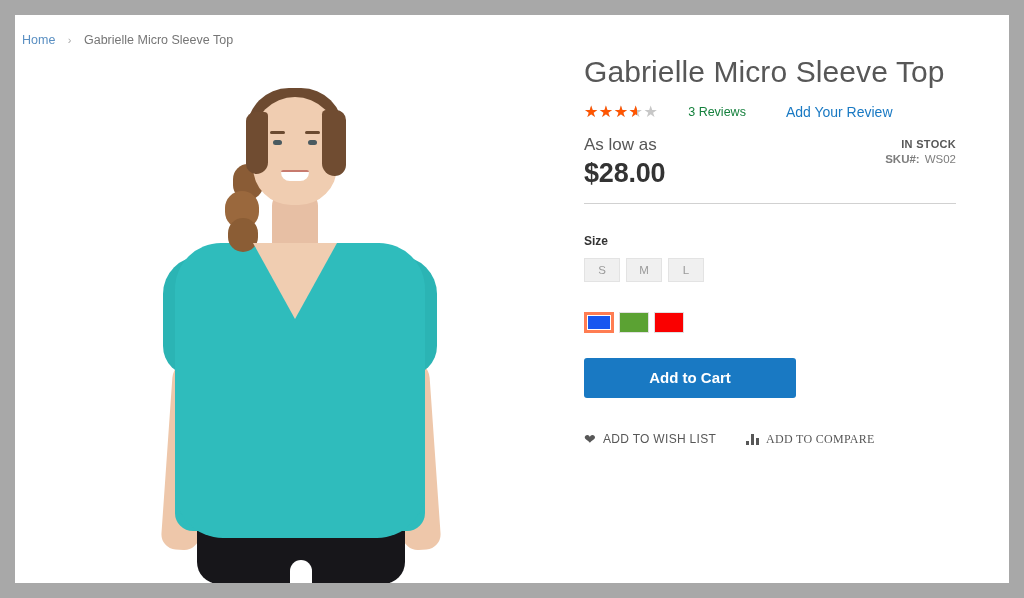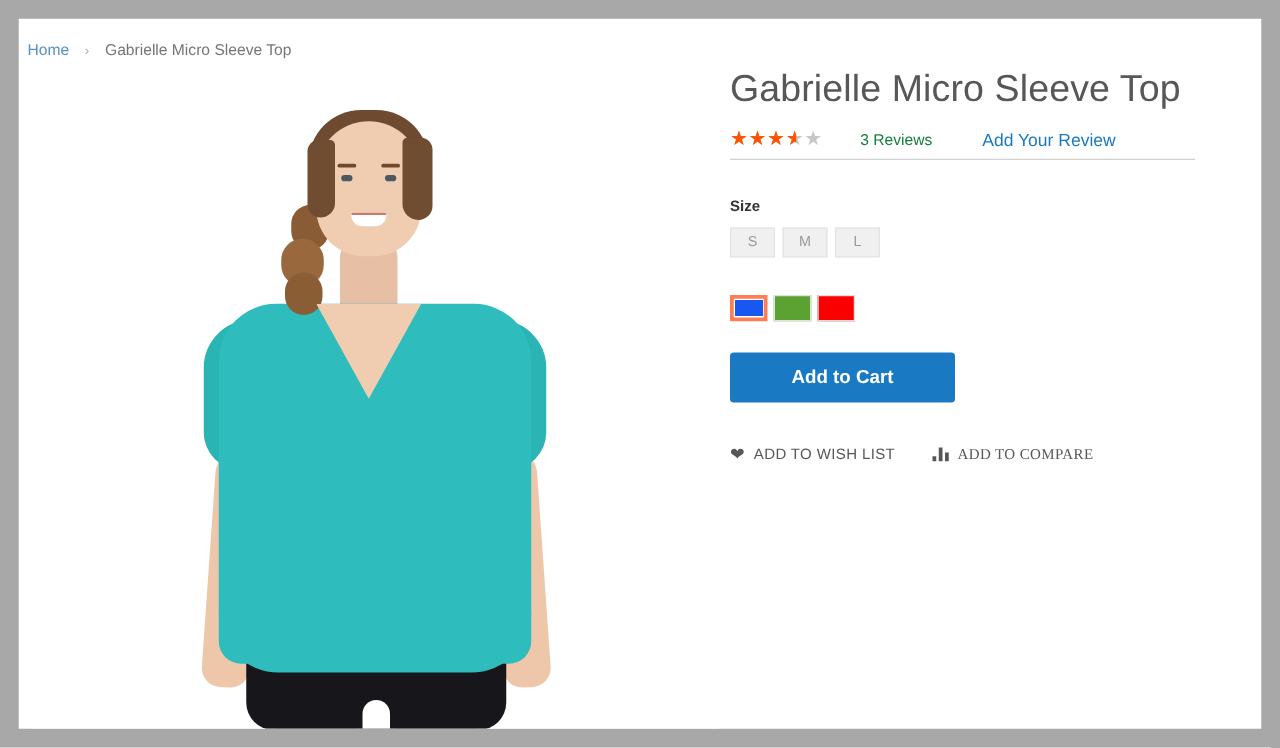--- a/index.html
+++ b/index.html
@@ -336,21 +336,21 @@
     background: #ffffff;
     font-size: 12px;
     color: #666;
     text-align: center;
     font-family: "Liberation Sans", sans-serif;
     padding: 0;
   }
 
   .cart-btn {
     margin-top: 25px;
-    width: 180px; height: 40px;
+    width: 212px; height: 40px;
     background: #1979c3;
     border: none;
     border-radius: 3px;
     color: #ffffff;
     font-size: 15px;
     font-weight: bold;
     font-family: "Liberation Sans", sans-serif;
     cursor: pointer;
   }
 
@@ -434,20 +434,30 @@
 
     <div class="rating-row">
       <span class="stars">
         <span class="stars-empty">★★★★★</span>
         <span class="stars-full" id="stars-full" style="width: 72%;">★★★★★</span>
       </span>
       <a class="reviews-link" href="#">3  Reviews</a>
       <a class="add-review-link" href="#">Add Your Review</a>
     </div>
 
+    <div class="price-block">
+      <div class="as-low-as">As low as</div>
+      <div class="price">$28.00</div>
+      <div class="stock-box">
+        <div class="stock-label">IN STOCK</div>
+        <div class="sku">
+          <span class="sku-key">SKU#:</span><span class="sku-val">WS02</span>
+        </div>
+      </div>
+    </div>
 
     <div class="divider"></div>
 
     
     <div class="opt-block">
       <div class="opt-label">Size</div>
       <div class="swatch-row">
         <div class="size-swatch">S</div>
         <div class="size-swatch">M</div>
         <div class="size-swatch">L</div>

